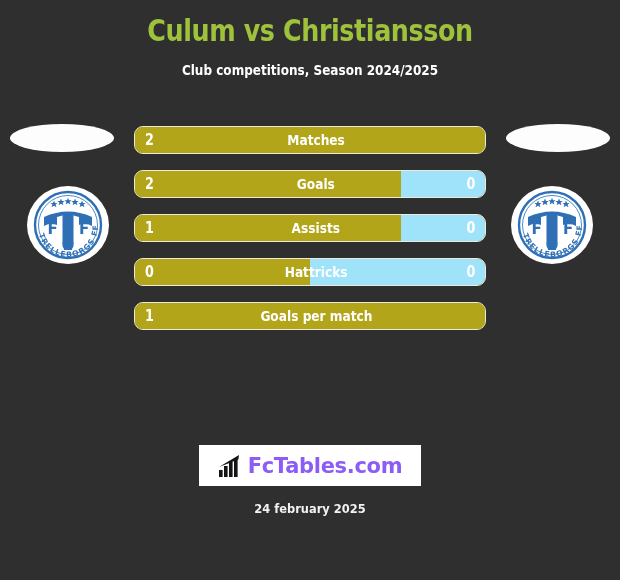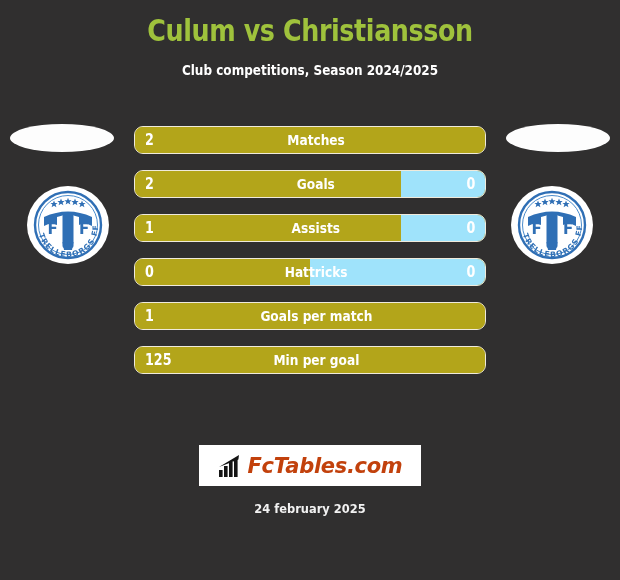--- a/index.html
+++ b/index.html
@@ -156,24 +156,23 @@
     display: flex;
     align-items: center;
     justify-content: center;
     gap: 4px;
   }
   .fct-icon { width: 26px; height: 24px; display: block; }
   .fct-text {
     font-family: "DejaVu Sans", sans-serif;
     font-size: 21px;
     font-weight: bold;
-    color: #c2410c;
+    color: #8b5cf6;
     letter-spacing: -0.3px;
     white-space: nowrap;
-    font-style: italic;
   }
 
   .date {
     position: absolute;
     left: 0;
     top: 501px;
     width: 620px;
     text-align: center;
     font-family: "DejaVu Sans", sans-serif;
     font-size: 13px;
@@ -283,27 +282,20 @@
 
     <div class="row">
       <div class="fill-home" style="width:100%"></div>
       <div class="fill-away" style="width:0%"></div>
       <div class="val home">1</div>
       <div class="label"><span>Goals per match</span></div>
       <div class="val away"></div>
     </div>
 
 
-    <div class="row">
-      <div class="fill-home" style="width:100%"></div>
-      <div class="fill-away" style="width:0%"></div>
-      <div class="val home">125</div>
-      <div class="label"><span>Min per goal</span></div>
-      <div class="val away"></div>
-    </div>
 
   </div>
 
   <div class="fctables">
     <svg class="fct-icon" viewBox="0 0 26 24" xmlns="http://www.w3.org/2000/svg">
       <rect x="1" y="16" width="3.6" height="7" fill="#141414"></rect>
       <rect x="6" y="12" width="3.6" height="11" fill="#141414"></rect>
       <rect x="11" y="8" width="3.6" height="15" fill="#141414"></rect>
       <rect x="16" y="4" width="3.6" height="19" fill="#141414"></rect>
       <path d="M1 13 L21 1 L16.5 1.2 L21 1 L20.4 5.4 Z" fill="#141414"></path>

